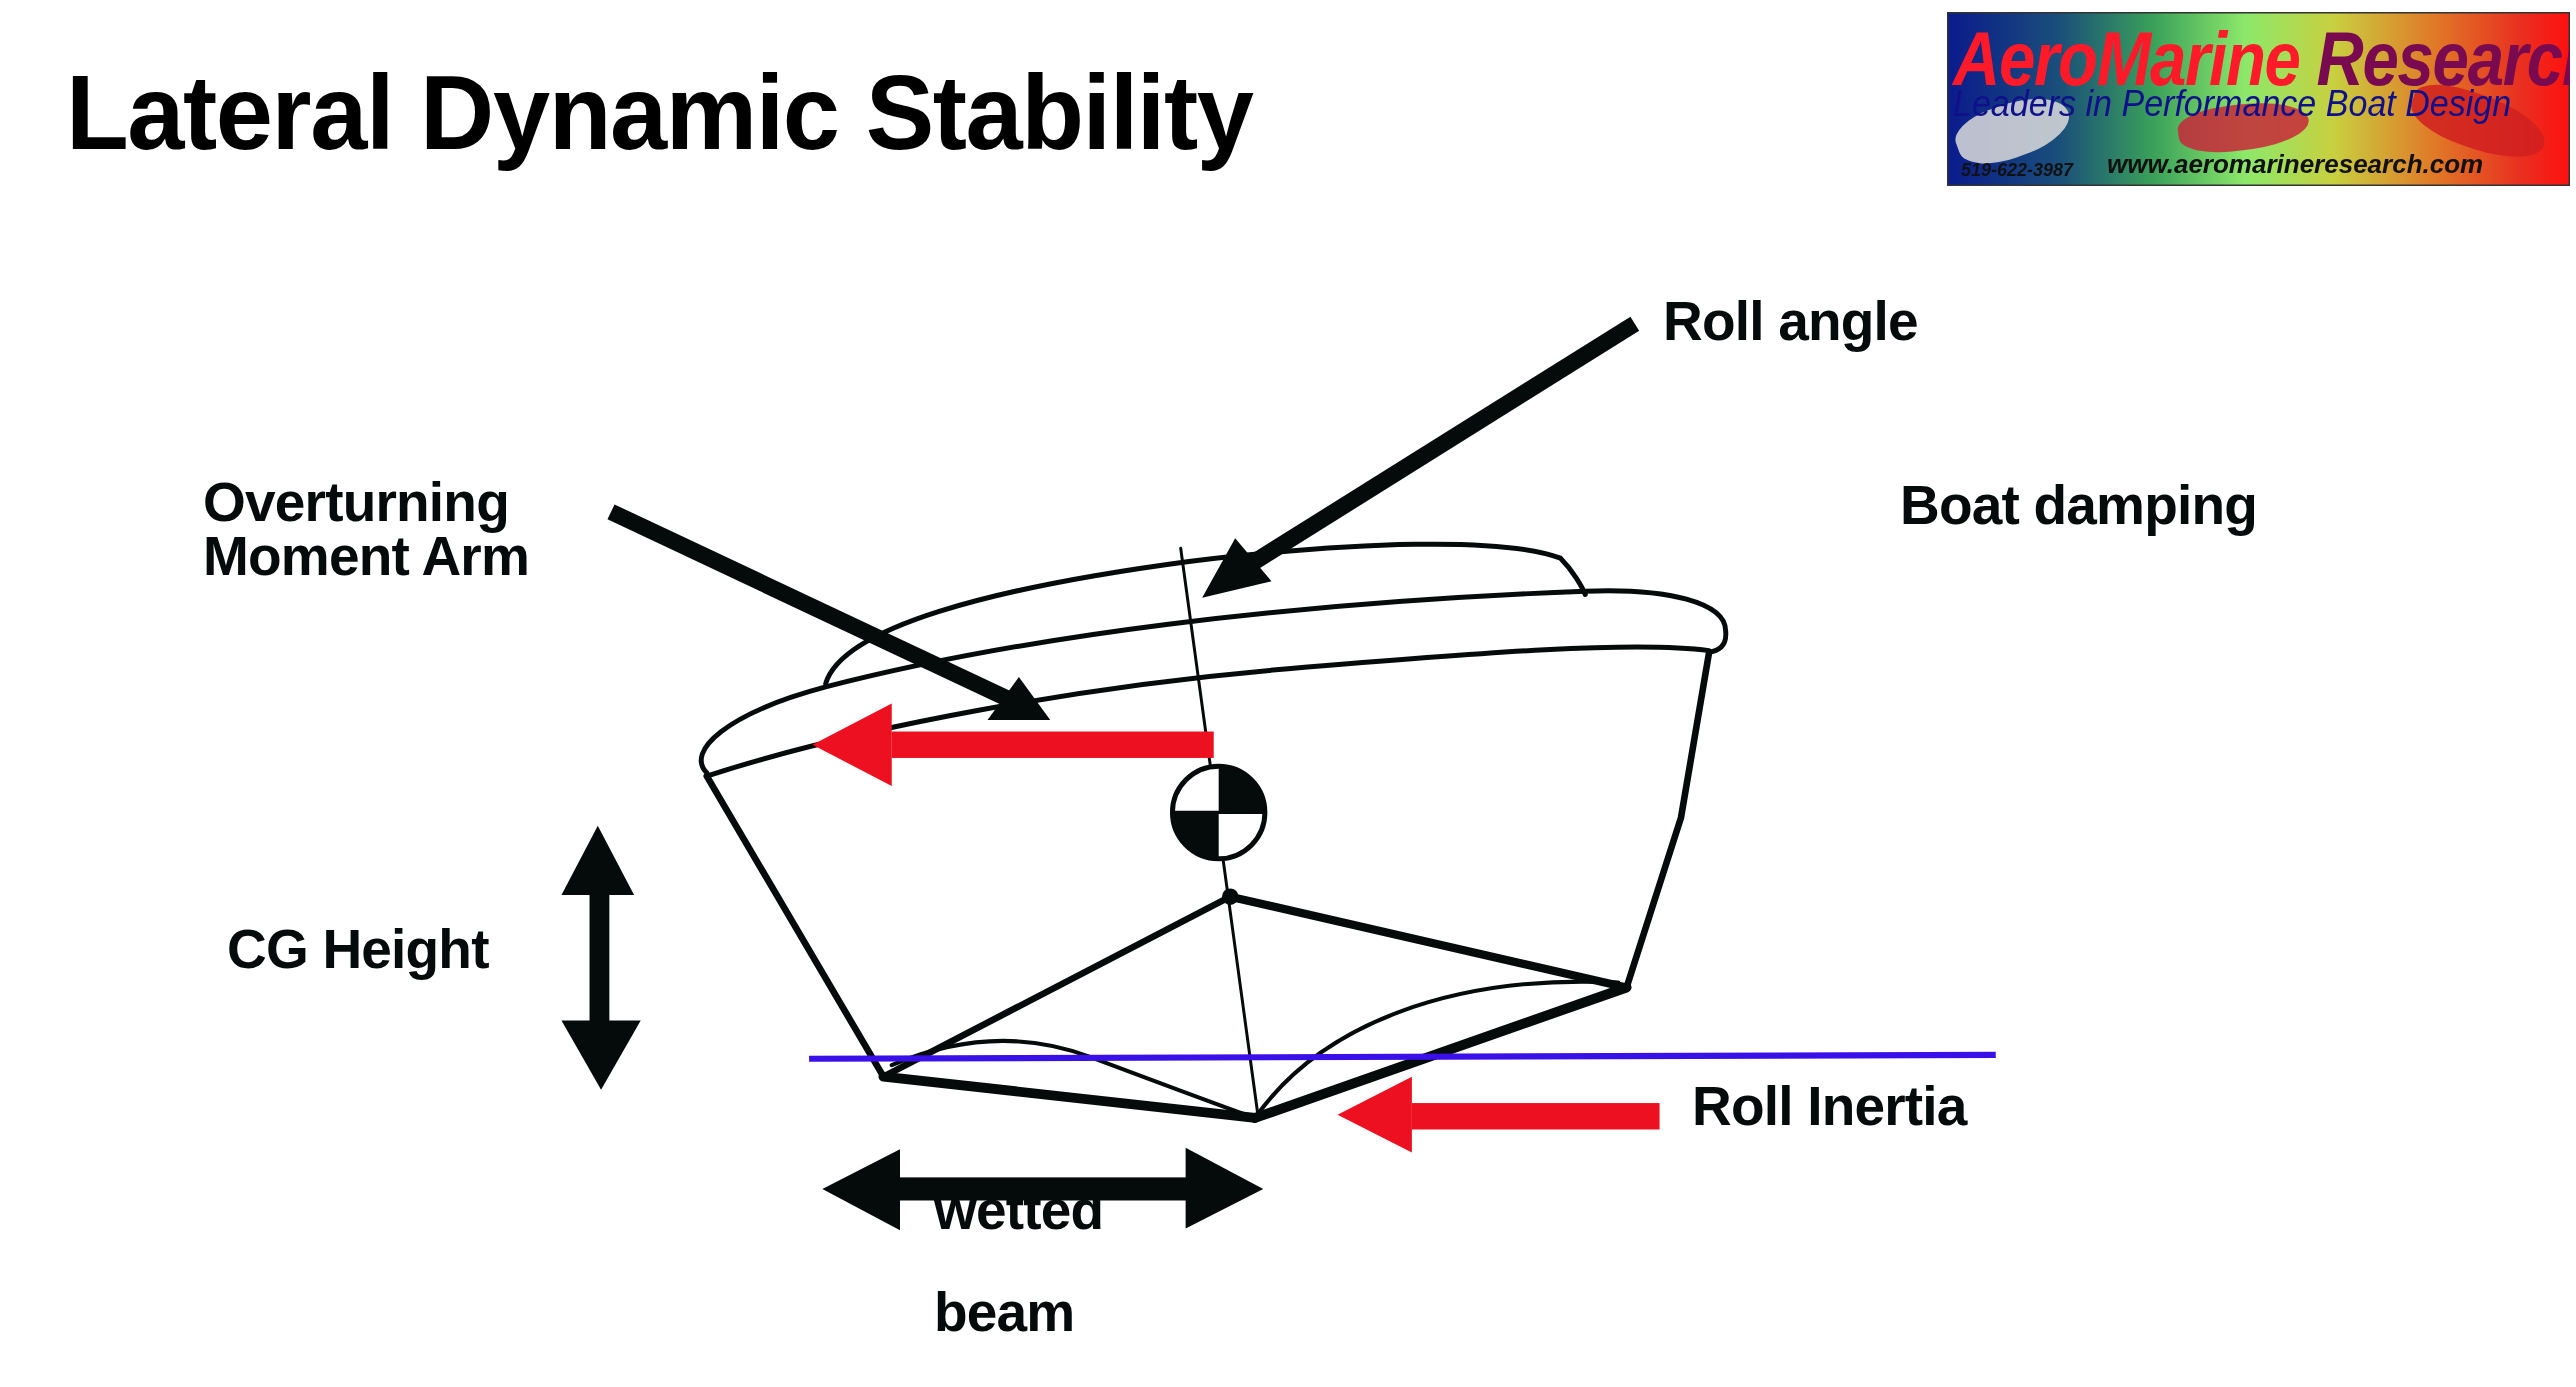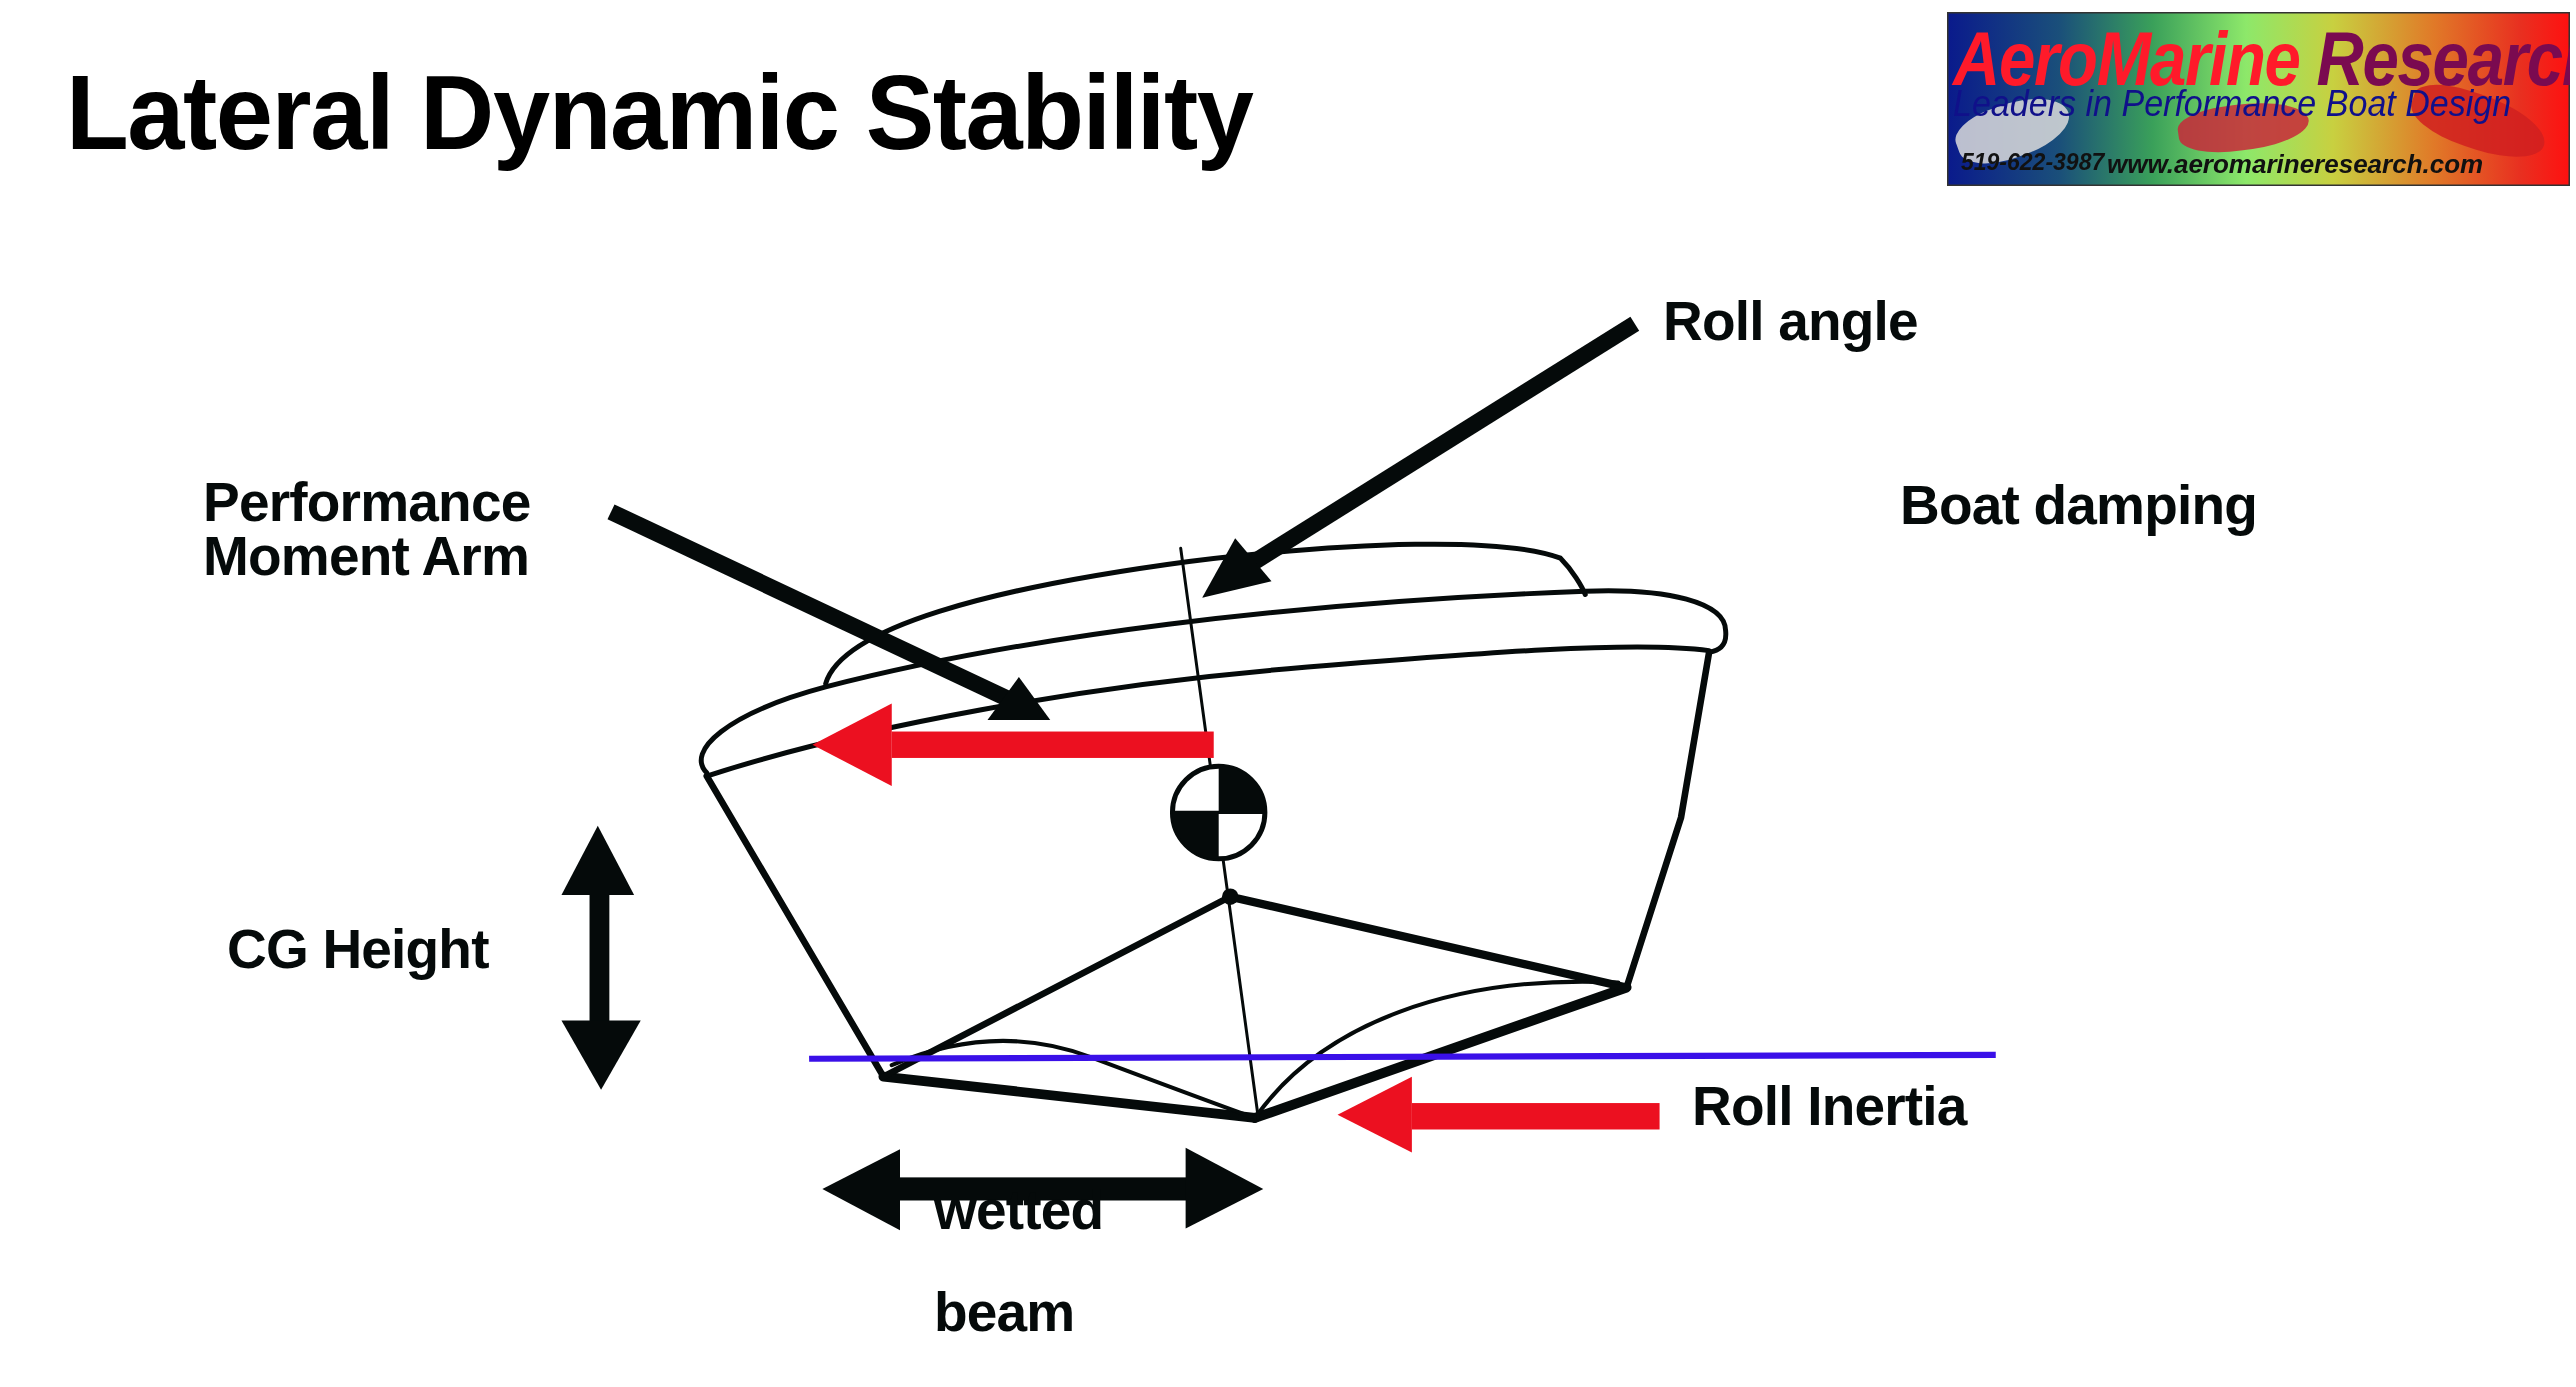--- a/index.html
+++ b/index.html
@@ -12,21 +12,21 @@
          white-space:nowrap; letter-spacing:-0.8px; }
   .logo { position:absolute; left:1947px; top:12.3px; width:623px; height:174px; overflow:hidden;
           background:linear-gradient(90deg,#0a1a8c 0%,#1a4f7a 18%,#3aa05a 33%,#8de86a 48%,#c8d040 62%,#e07a28 78%,#e83020 92%,#ff1010 100%);
           box-shadow:inset 0 0 0 1.5px #333; }
   .logo .l1 { position:absolute; left:6.2px; top:3.1px; font-size:76px; font-style:italic; font-weight:bold;
               white-space:nowrap; letter-spacing:-1.5px; transform:scaleX(0.86); transform-origin:left top; }
   .logo .l1 .a { color:#ff1a2a; }
   .logo .l1 .b { color:#7a0a50; }
   .logo .l2 { position:absolute; left:6.2px; top:71px; font-size:37px; font-style:italic; color:#10108a;
               white-space:nowrap; transform:scaleX(0.92); transform-origin:left top; }
-  .logo .l3 { position:absolute; left:14px; top:137px; font-size:23px; font-style:italic; font-weight:bold;
+  .logo .l3 { position:absolute; left:14px; top:148px; font-size:18px; font-style:italic; font-weight:bold;
               color:#111; white-space:nowrap; }
   .logo .l4 { position:absolute; left:160px; top:137px; font-size:26px; font-style:italic; font-weight:bold;
               color:#111; white-space:nowrap; }
   .boat-pic { position:absolute; border-radius:40% 60% 50% 50%; opacity:0.85; }
 </style>
 </head>
 <body>
 
 <div id="slide">
 
@@ -105,21 +105,21 @@
 
     <g transform="scale(2.143)">
       <rect x="545" y="713" width="175" height="14" fill="#050a0a"></rect>
       <polygon points="498,720 545,696 545,745" fill="#050a0a"></polygon>
       <polygon points="765,720 718,695 718,744" fill="#050a0a"></polygon>
     </g>
   </svg>
 
   <div class="lbl" style="left:1663px;top:294px;">Roll angle</div>
   <div class="lbl" style="left:1900px;top:478px;">Boat damping</div>
-  <div class="lbl" style="left:203px;top:475px;">Performance</div>
+  <div class="lbl" style="left:203px;top:475px;">Overturning</div>
   <div class="lbl" style="left:203px;top:529px;text-align:center;">Moment Arm</div>
   <div class="lbl" style="left:227px;top:922px;">CG Height</div>
   <div class="lbl" style="left:1692px;top:1079px;">Roll Inertia</div>
   <div class="lbl" style="left:934px;top:1183px;">wetted</div>
   <div class="lbl" style="left:934px;top:1285px;">beam</div>
 
 </div>
 
 
 </body></html>

